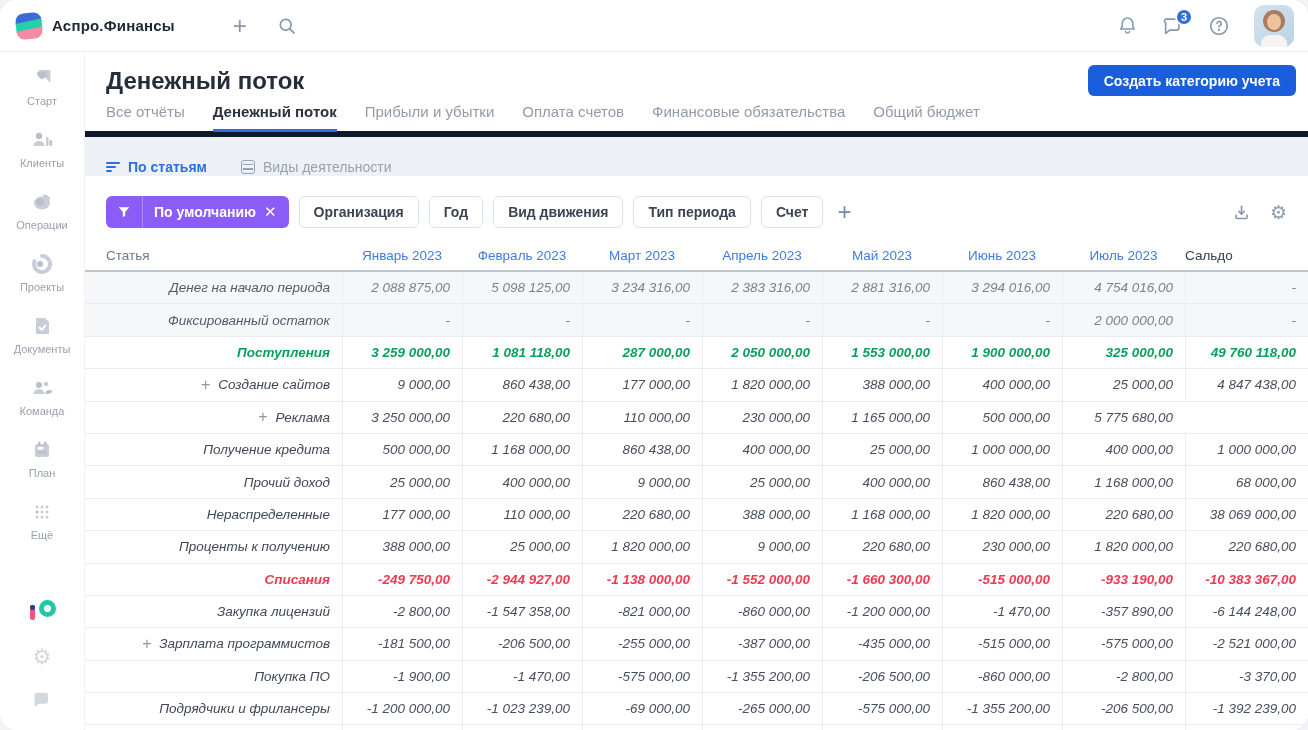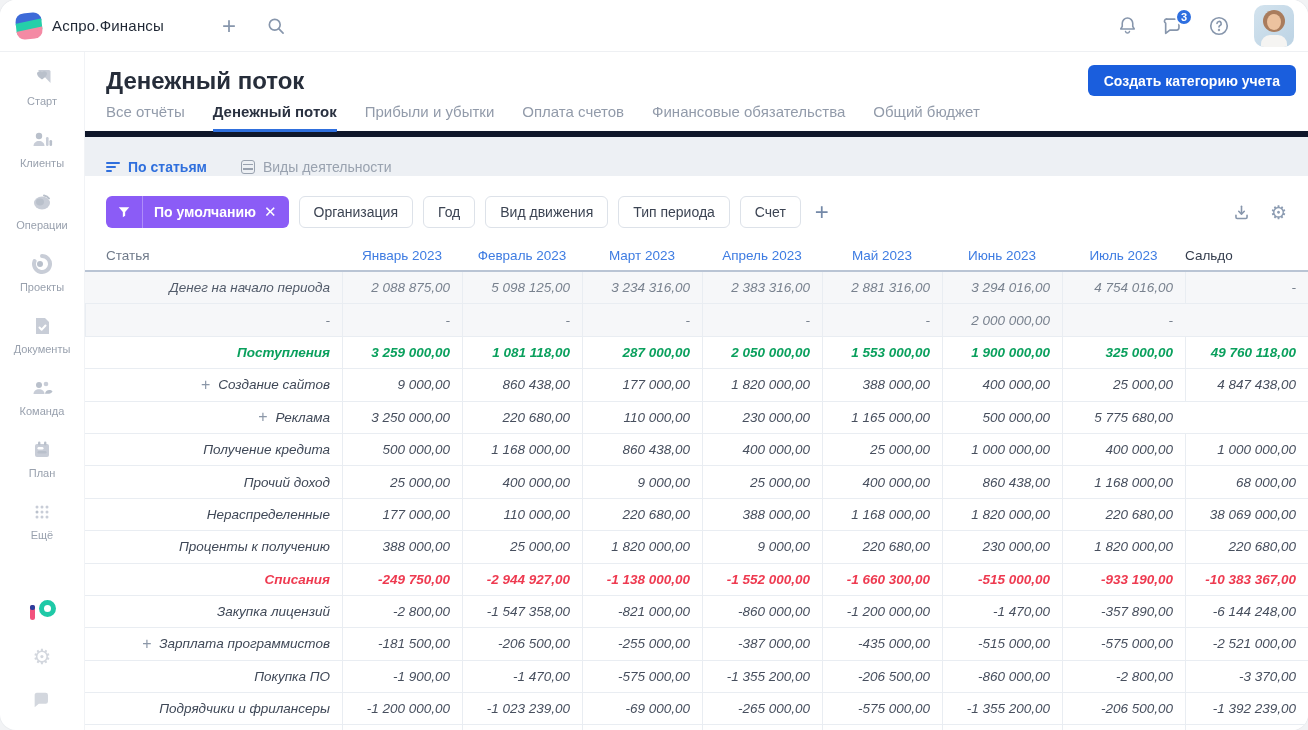--- a/index.html
+++ b/index.html
@@ -7,21 +7,21 @@
   .app { width:1308px; height:730px; background:#fff; border-radius:16px; overflow:hidden;
          position:relative; box-shadow:0 0 0 1px #ebedf0; display:flex; flex-direction:column; }
 
   
   .topbar { height:52px; flex:0 0 52px; display:flex; align-items:center; padding:0 14px 0 16px;
             border-bottom:1px solid #eef0f3; background:#fff; }
   .brand-logo { width:26px; height:26px; border-radius:8px; overflow:hidden; transform:rotate(-6deg);
                 display:flex; flex-direction:column; }
   .brand-logo i { flex:1; transform:skewY(-6deg) scale(1.2); }
   .brand-logo .s1{ background:#3d6ad8; } .brand-logo .s2{ background:#25cfa9; } .brand-logo .s3{ background:#f48aa4; }
-  .app-name { margin-left:10px; font-size:15px; font-weight:400; color:#1f2734; letter-spacing:.2px; }
+  .app-name { margin-left:10px; font-size:15px; font-weight:700; color:#1f2734; letter-spacing:.2px; }
   .topbar-plus { margin-left:58px; color:#8796ac; font-size:24px; font-weight:300; line-height:1; cursor:pointer; }
   .icon-btn { background:none; border:none; color:#8796ac; display:flex; align-items:center; cursor:pointer; }
   .search-btn { margin-left:30px; }
   .topbar-right { margin-left:auto; display:flex; align-items:center; gap:24px; }
   .chat-wrap { position:relative; }
   .badge { position:absolute; top:-7px; right:-9px; background:#2e6fe0; color:#fff; font-size:11px;
            font-weight:700; min-width:18px; height:18px; border-radius:9px; display:flex;
            align-items:center; justify-content:center; border:2px solid #fff; }
   .avatar { width:40px; height:42px; border-radius:10px; overflow:hidden; position:relative;
             background:linear-gradient(135deg,#d3e3ee,#bcd3e4); cursor:pointer; }
@@ -67,21 +67,21 @@
   .rows-ic:before{ top:3px; } .rows-ic:after{ bottom:3px; }
 
   
   .filterbar { display:flex; align-items:center; gap:10px; padding:20px 21px 13px 21px; }
   .chip-active { display:flex; align-items:center; background:#8b5cf6; color:#fff; border-radius:6px;
                  height:32px; font-size:14px; font-weight:600; cursor:pointer; }
   .chip-active .funnel { padding:0 11px; display:flex; align-items:center; border-right:1px solid rgba(255,255,255,.3); align-self:stretch; }
   .chip-active .lbl { padding:0 8px 0 11px; }
   .chip-active .x { padding-right:12px; font-weight:400; font-size:15px; }
   .chip { height:32px; display:flex; align-items:center; padding:0 14px; background:#fff;
-          border:1px solid #dde2e9; border-radius:6px; font-size:14px; color:#3c4453; cursor:pointer; }
+          border:1px solid #dde2e9; border-radius:6px; font-size:14px; color:#3c4453; cursor:pointer;font-weight:bold; }
   .add-filter { color:#7489a8; font-size:24px; font-weight:300; margin-left:4px; line-height:1; cursor:pointer; }
   .filter-right { margin-left:auto; display:flex; align-items:center; gap:19px; color:#8c9cb2; }
   .gear-glyph { font-size:19px; line-height:1; cursor:pointer; color:#8c9cb2; }
 
   
   .grid-row { display:grid; grid-template-columns:257px 120px 120px 120px 120px 120px 120px 123px 123px; }
   .thead { height:31px; align-items:center; color:#6f7a8a; font-size:13.5px; border-bottom:2px solid #b9c4d4; }
   .thead .c { text-align:center; color:#3e7ce2; cursor:pointer; }
   .thead .c0 { text-align:left; padding-left:21px; color:#6f7a8a; cursor:default; }
   .thead .c8 { text-align:left; padding-right:12px; color:#333c4c; cursor:default; }
@@ -335,20 +335,23 @@
             <div class="cell">2 088 875,00</div>
             <div class="cell">5 098 125,00</div>
             <div class="cell">3 234 316,00</div>
             <div class="cell">2 383 316,00</div>
             <div class="cell">2 881 316,00</div>
             <div class="cell">3 294 016,00</div>
             <div class="cell">4 754 016,00</div>
             <div class="cell">-</div>
           </div>
           <div class="grid-row trow opening">
+            <div class="cell label">
+              <span>Фиксированный остаток</span>
+            </div>
             <div class="cell">-</div>
             <div class="cell">-</div>
             <div class="cell">-</div>
             <div class="cell">-</div>
             <div class="cell">-</div>
             <div class="cell">-</div>
             <div class="cell">2 000 000,00</div>
             <div class="cell">-</div>
           </div>
           <div class="grid-row trow income">

